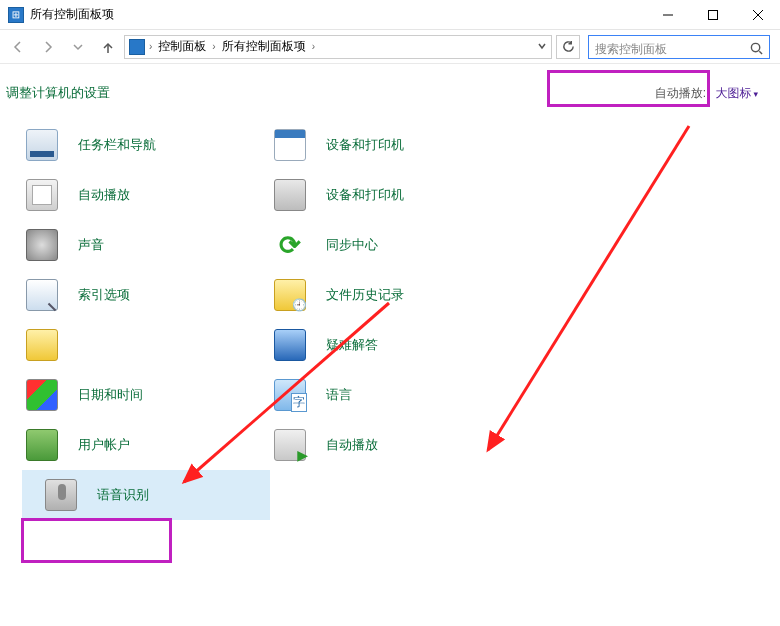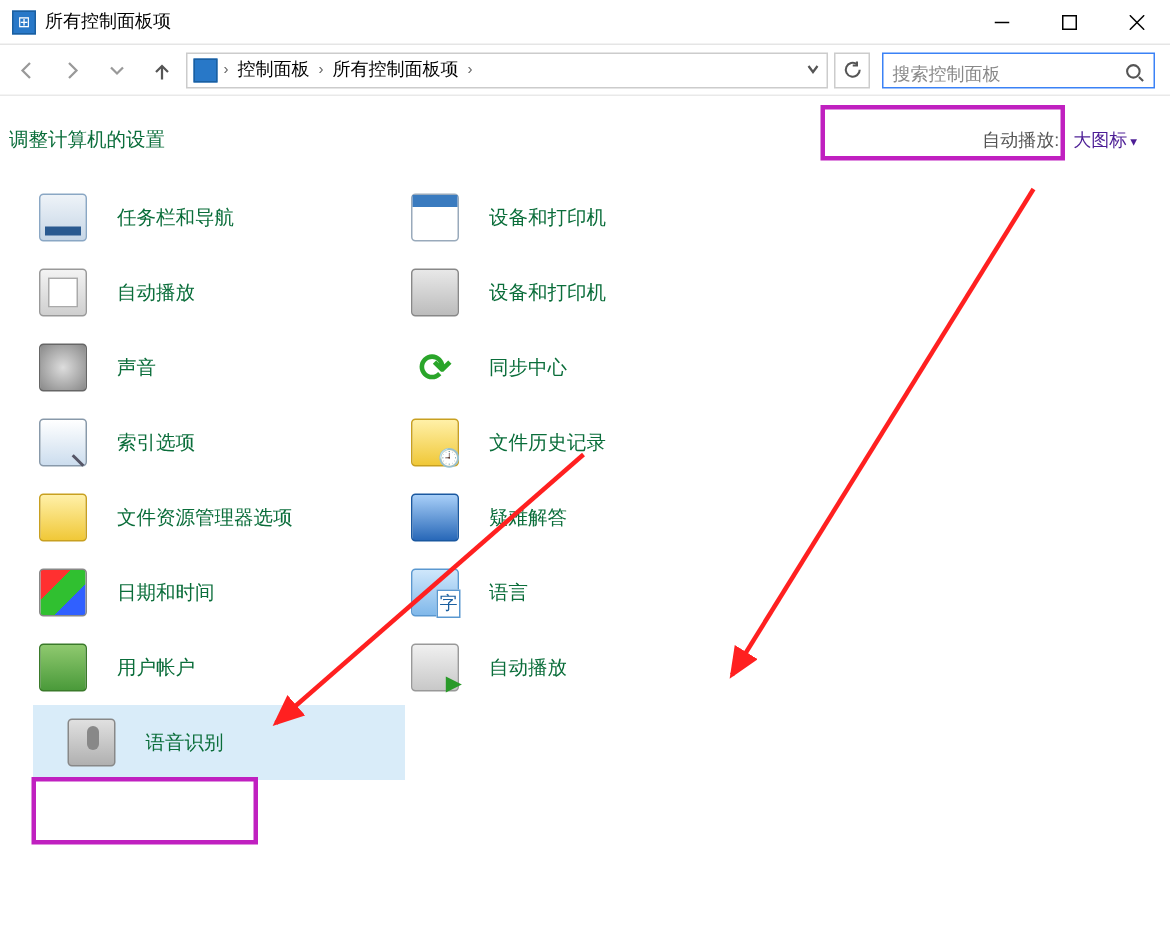--- a/index.html
+++ b/index.html
@@ -179,21 +179,20 @@
       <div class="item">
         <div class="ico i-sound"></div>
         <span>声音</span>
       </div>
       <div class="item">
         <div class="ico i-index"></div>
         <span>索引选项</span>
       </div>
       <div class="item">
         <div class="ico i-explorer"></div>
-        <span>文件资源管理器选项</span>
       </div>
       <div class="item">
         <div class="ico i-color"></div>
         <span>日期和时间</span>
       </div>
       <div class="item">
         <div class="ico i-user"></div>
         <span>用户帐户</span>
       </div>
       <div class="item selected">

